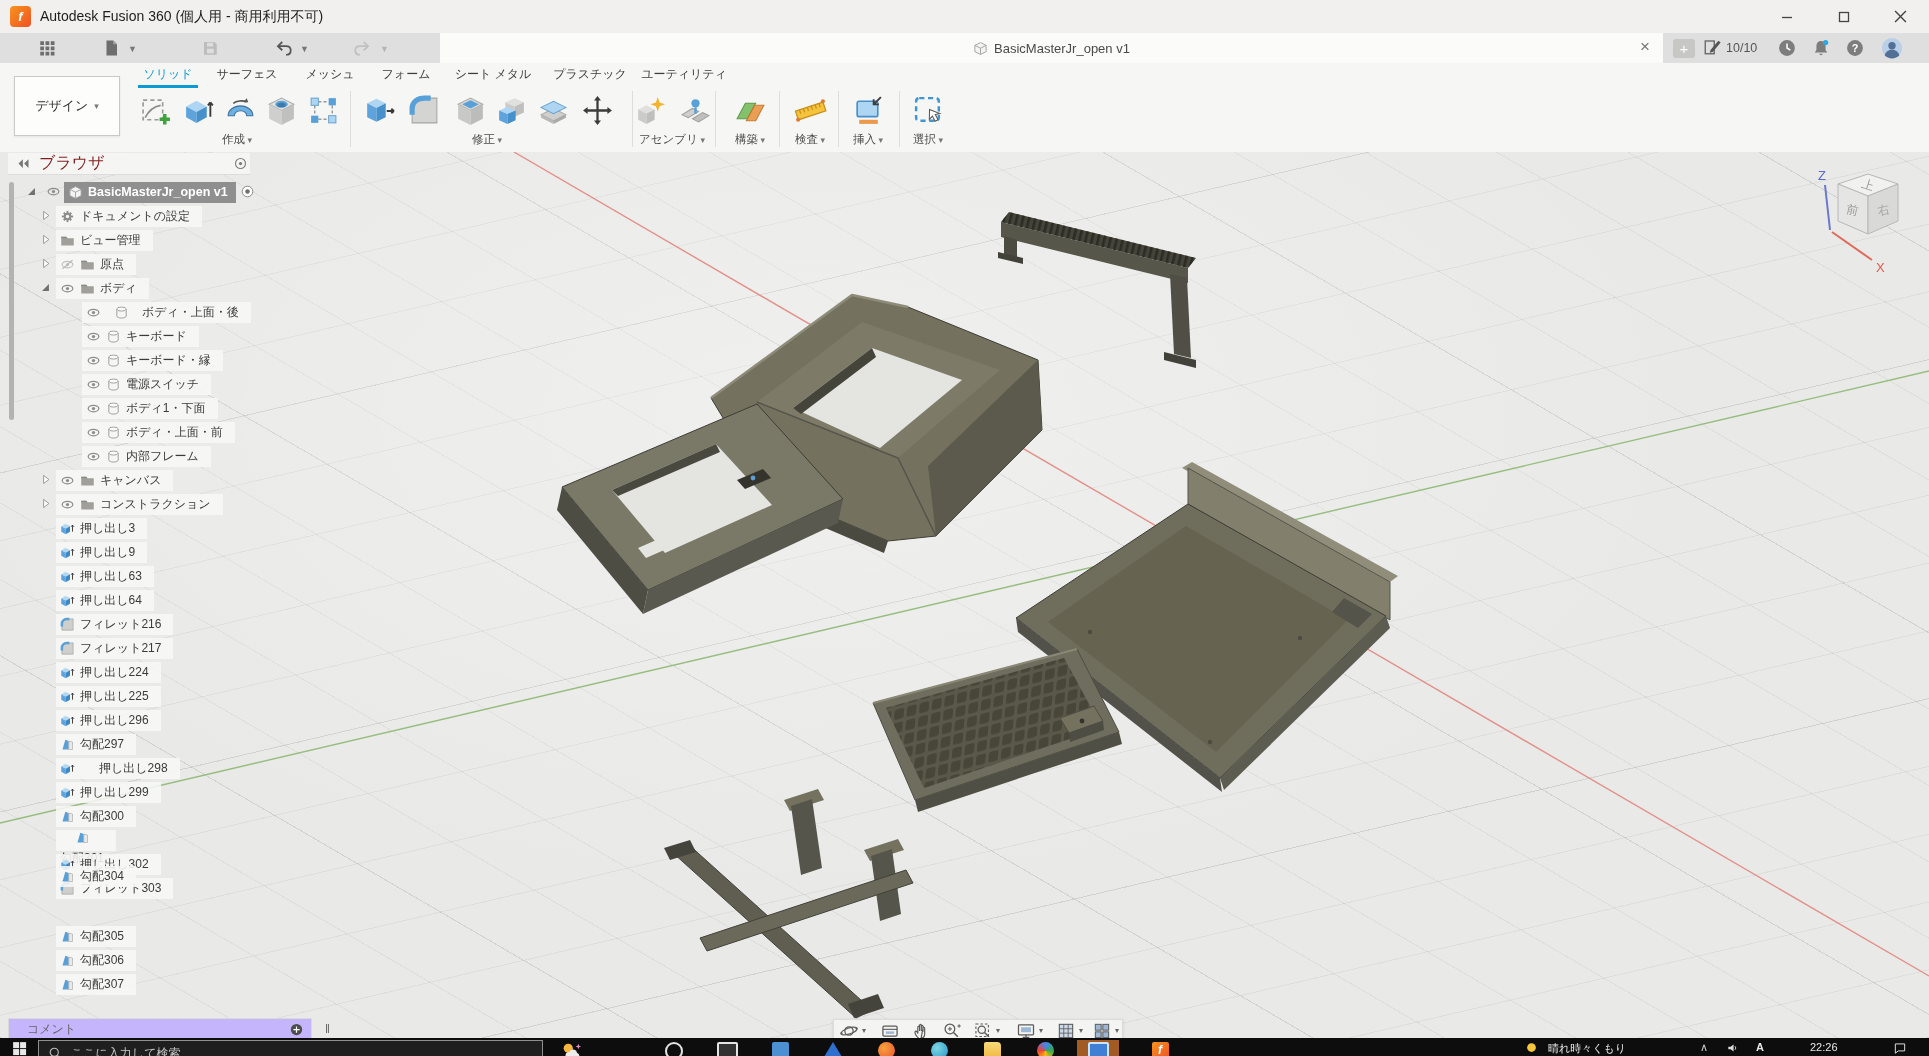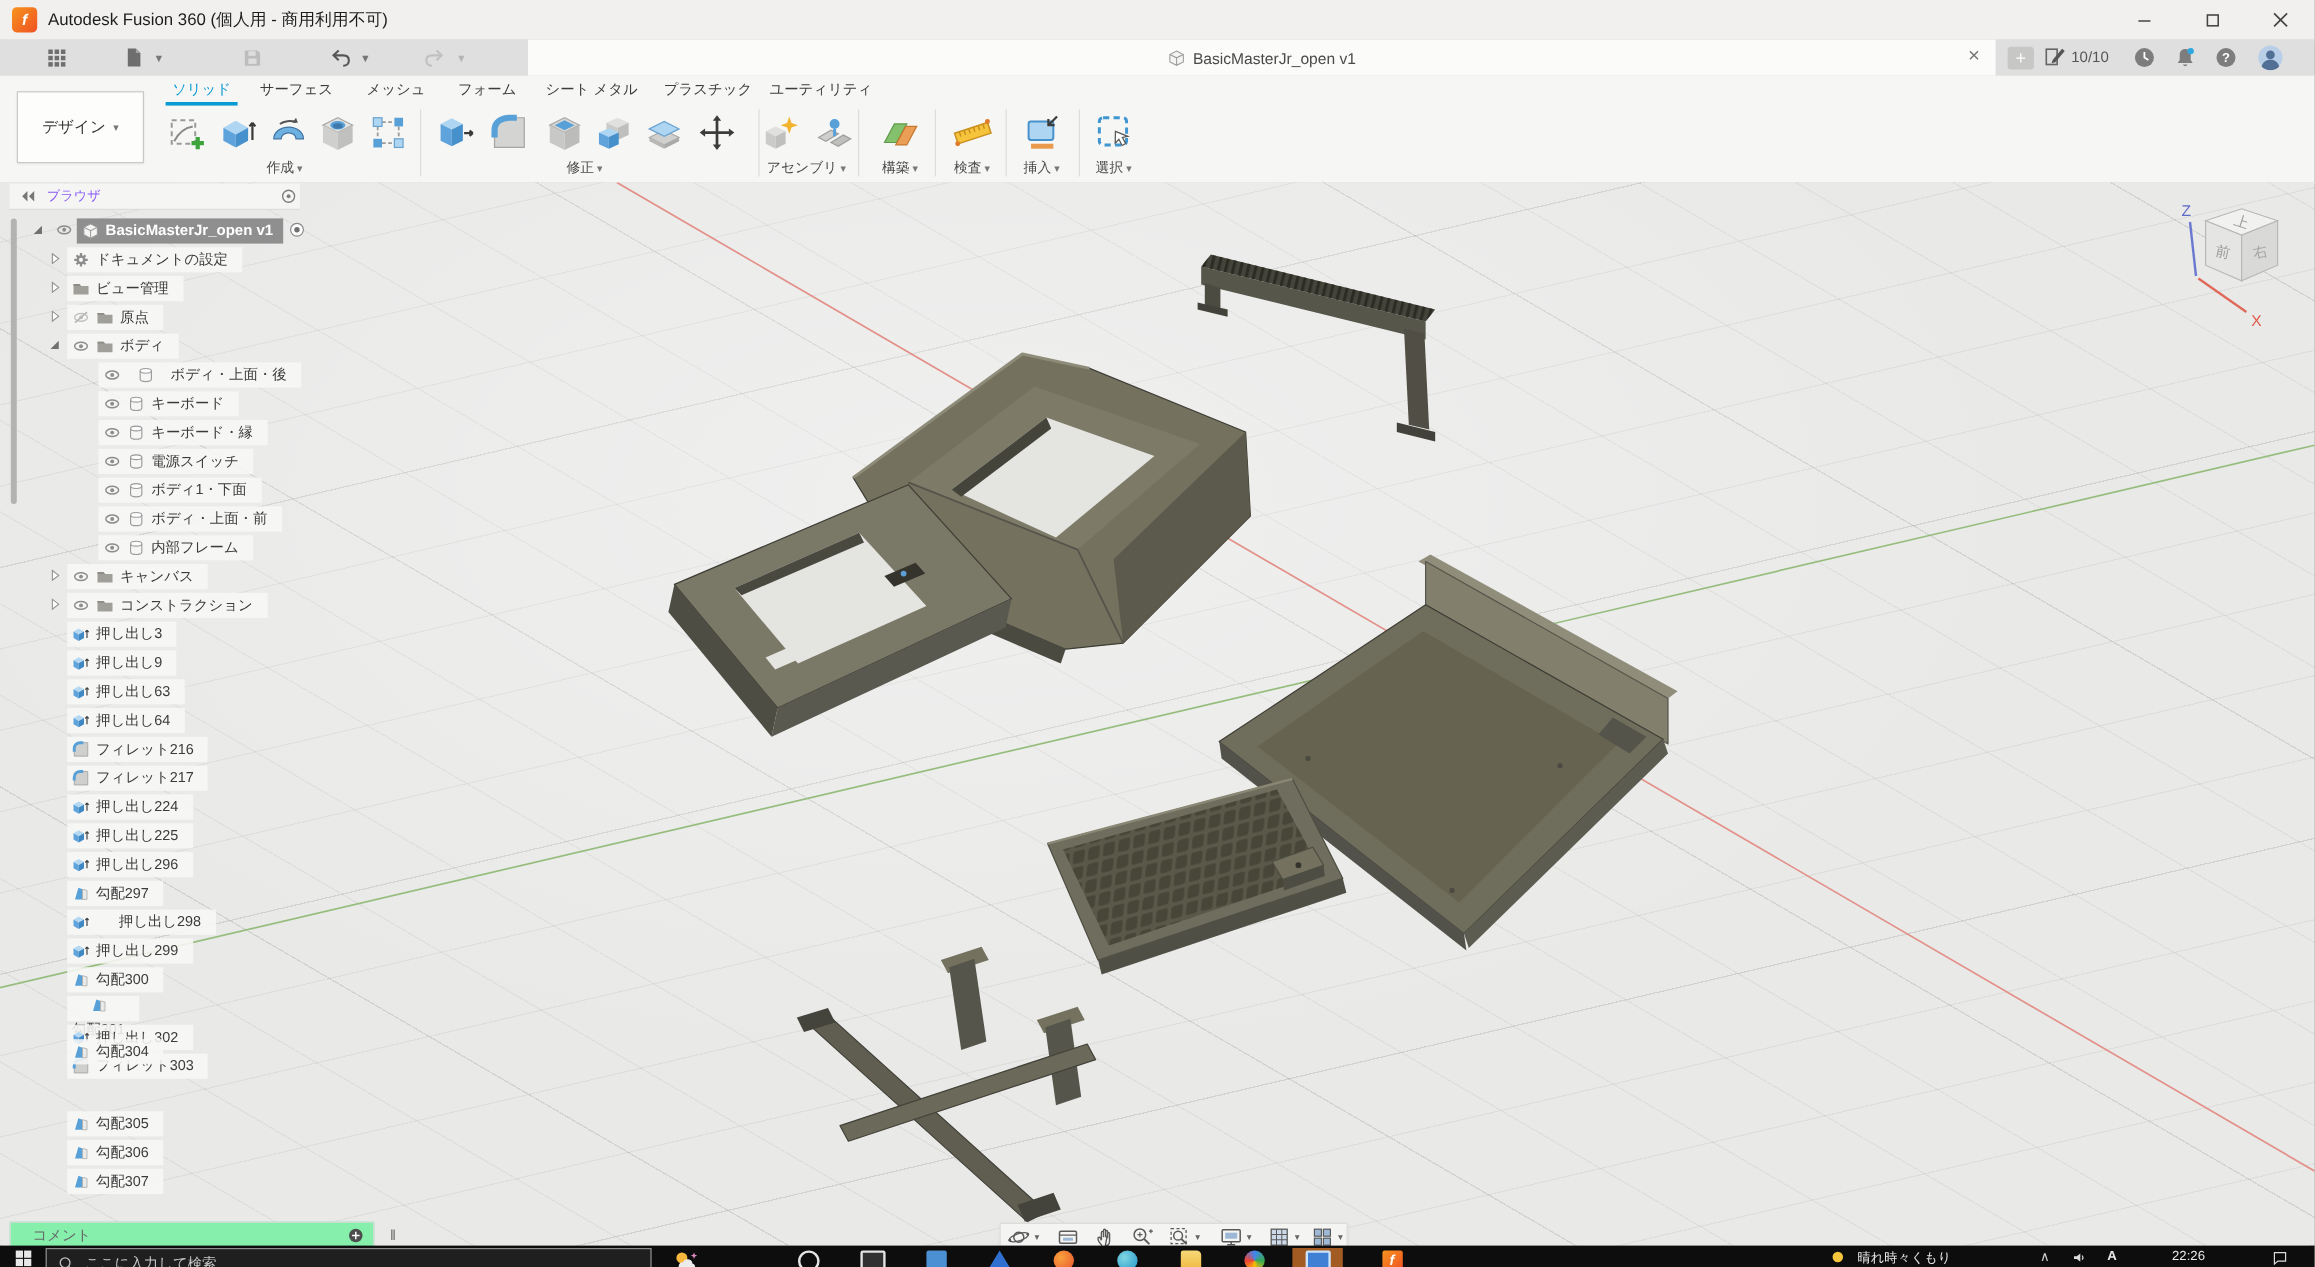--- a/index.html
+++ b/index.html
@@ -40,33 +40,33 @@
     background-image:
       radial-gradient(ellipse 1300px 700px at 42% 30%, rgba(255,255,255,.30), rgba(255,255,255,0) 70%),
       repeating-linear-gradient(30.2deg, rgba(105,105,103,.10) 0 1px, transparent 1px 330px),
       repeating-linear-gradient(-13.2deg, rgba(105,105,103,.10) 0 1px, transparent 1px 330px),
       repeating-linear-gradient(30.2deg, rgba(105,105,103,.09) 0 1px, transparent 1px 66px),
       repeating-linear-gradient(-13.2deg, rgba(105,105,103,.09) 0 1px, transparent 1px 66px);}
   #scene{left:0;top:152px;width:1929px;height:886px;}
   
   #browser-header{left:8px;top:153px;width:242px;height:22px;background:rgba(245,245,244,.95);
      border-bottom:1px solid #ddd;display:flex;align-items:center;gap:8px;padding-left:8px;box-sizing:border-box;}
-  #browser-header span{font-size:11px;color:#8b5cf6;}
+  #browser-header span{font-size:16px;color:#7f1d1d;}
   #browser-scrollbar{left:9px;top:182px;width:5px;height:238px;background:#b3b3b2;border-radius:3px;}
   .trow{left:0;height:22px;display:flex;align-items:center;}
   .tri{position:absolute;width:15px;height:15px;}
   .strip{position:absolute;display:inline-flex;align-items:center;gap:5px;height:21px;
      background:rgba(247,247,246,.88);padding:0 12px 0 4px;}
   .strip.sel{background:var(--selection-bg);}
   .tlabel{font-size:12px;color:#3b3b3b;white-space:nowrap;}
   .sel .tlabel{color:#fff;font-weight:bold;font-size:12.5px;}
   .ic15{width:15px;height:15px;flex:0 0 auto;}
   .ic18{width:18px;height:18px;flex:0 0 auto;}
   
-  #comment-bar{left:8px;top:1018px;width:304px;height:22px;background:#86efac;border:1px solid #dadad9;
+  #comment-bar{left:8px;top:1018px;width:304px;height:22px;background:#c4b5fd;border:1px solid #dadad9;
      box-sizing:border-box;display:flex;align-items:center;}
   #comment-bar span{font-size:12px;color:#666;margin-left:18px;}
   #comment-add{position:absolute;left:280px;top:3px;width:15px;height:15px;}
   #comment-grip{position:absolute;left:298px;top:3px;font-size:11px;color:#999;}
   
   #navbar{left:833px;top:1019px;width:290px;height:23px;background:#f4f4f3;border:1px solid #dcdcdb;
      box-shadow:0 1px 3px rgba(0,0,0,.12);box-sizing:border-box;}
   .nv{position:absolute;top:1px;width:22px;height:20px;transform:translateX(-50%);}
   .nv svg{width:20px;height:20px;}
   .nvc{position:absolute;top:6px;font-size:8px;color:#666;}

